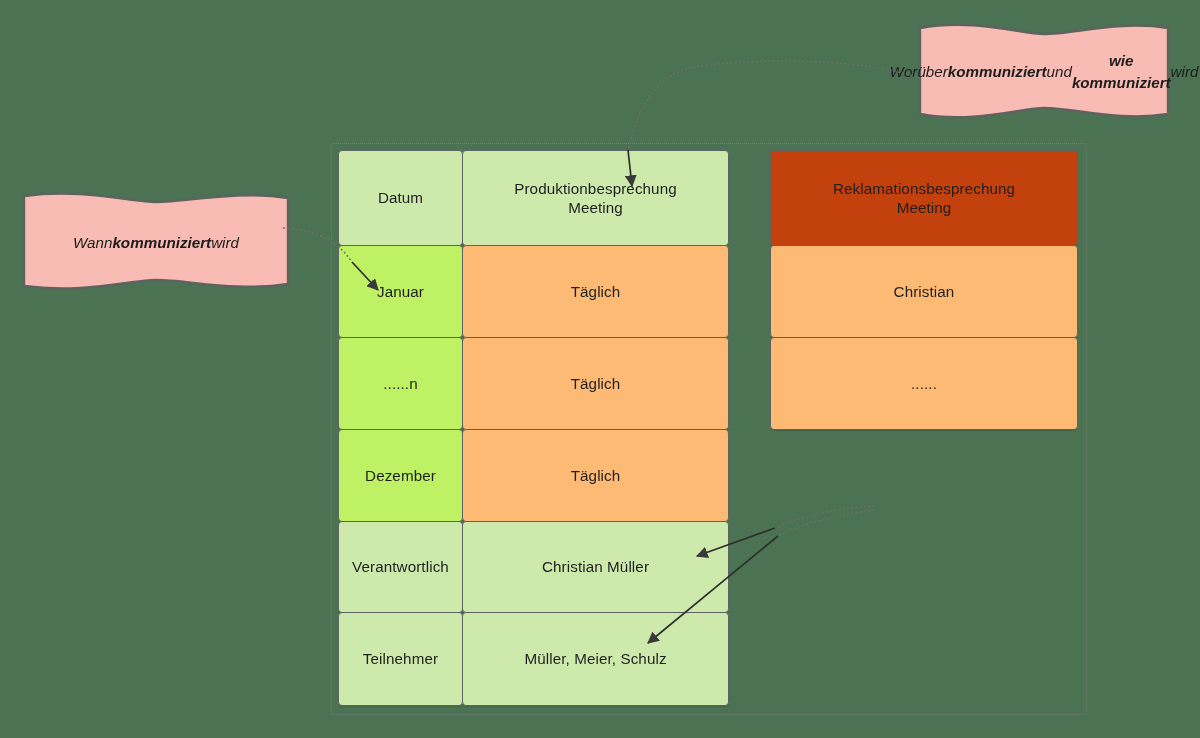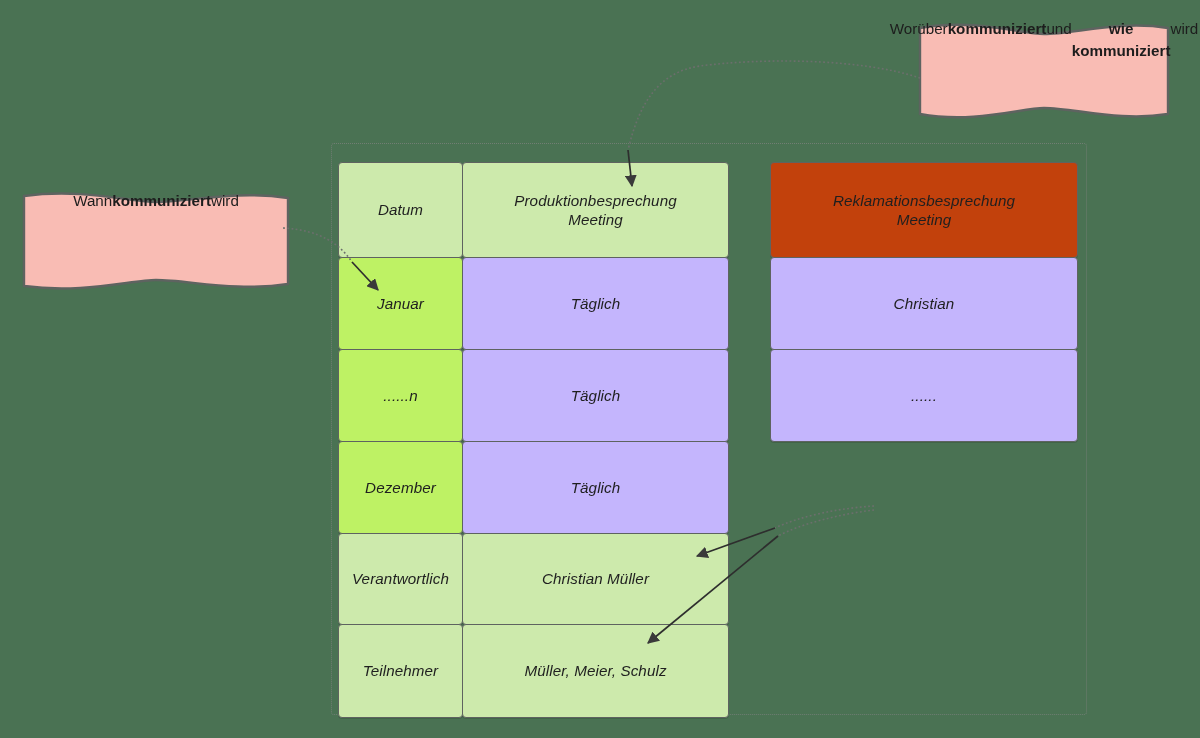--- a/index.html
+++ b/index.html
@@ -18,44 +18,43 @@
     position: absolute;
     left: 0; top: 0;
     width: 1200px;
     height: 738px;
   }
 
   
   .table-wrap {
     position: absolute;
     left: 338px;
-    top: 162px;
+    top: 150px;
     width: 740px;
     height: 556px;
-    font-style: italic;
   }
   .cell {
     position: absolute;
     box-sizing: border-box;
     border: 1.6px solid #5e6360;
     border-radius: 4px;
     display: flex;
     align-items: center;
     justify-content: center;
     text-align: center;
     color: #1f1f1f;
     font-size: 15.2px;
     line-height: 1.28;
     letter-spacing: .1px;
     white-space: pre-line;
     box-shadow: 0 1px 0 rgba(0,0,0,.12);
   }
   .c-green  { background: #cdeaac; }
   .c-orange { background: #bef264; }
-  .c-blue   { background: #c4b5fd; }
+  .c-blue   { background: #fdba74; }
   .c-yellow { background: #c2410c; }
 
   .col1 { left: 0px;   width: 125px; }
   .col2 { left: 124px; width: 267px; }
   .col3 { left: 432px; width: 308px; }
 
   .r1 { top: 0px;   height: 96px; }
   .r2 { top: 95px;  height: 93px; }
   .r3 { top: 187px; height: 93px; }
   .r4 { top: 279px; height: 93px; }
@@ -75,28 +74,30 @@
   
   .banner {
     position: absolute;
   }
   .banner svg { display: block; overflow: visible; }
   .banner-text {
     position: absolute;
     left: 0; top: 0;
     width: 100%; height: 100%;
     display: flex;
+    align-items: center;
     justify-content: center;
     text-align: center;
     color: #1d1d1d;
     font-size: 15.2px;
     line-height: 1.45;
     padding: 0 26px;
     box-sizing: border-box;
     pointer-events: none;
+    font-style: italic;
   }
   .banner-text b { font-weight: 700; }
 
   #banner-left   { left: 22px;  top: 188px;  width: 268px; height: 108px; }
   #banner-top    { left: 918px; top: 18px;   width: 252px; height: 108px; }
   #banner-right  { left: 872px; top: 458px;  width: 258px; height: 104px; }
 
   #banner-left .banner-text   { padding-top: 2px; }
   #banner-top .banner-text    { padding: 0 16px; }
   #banner-right .banner-text  { padding-top: 2px; }

